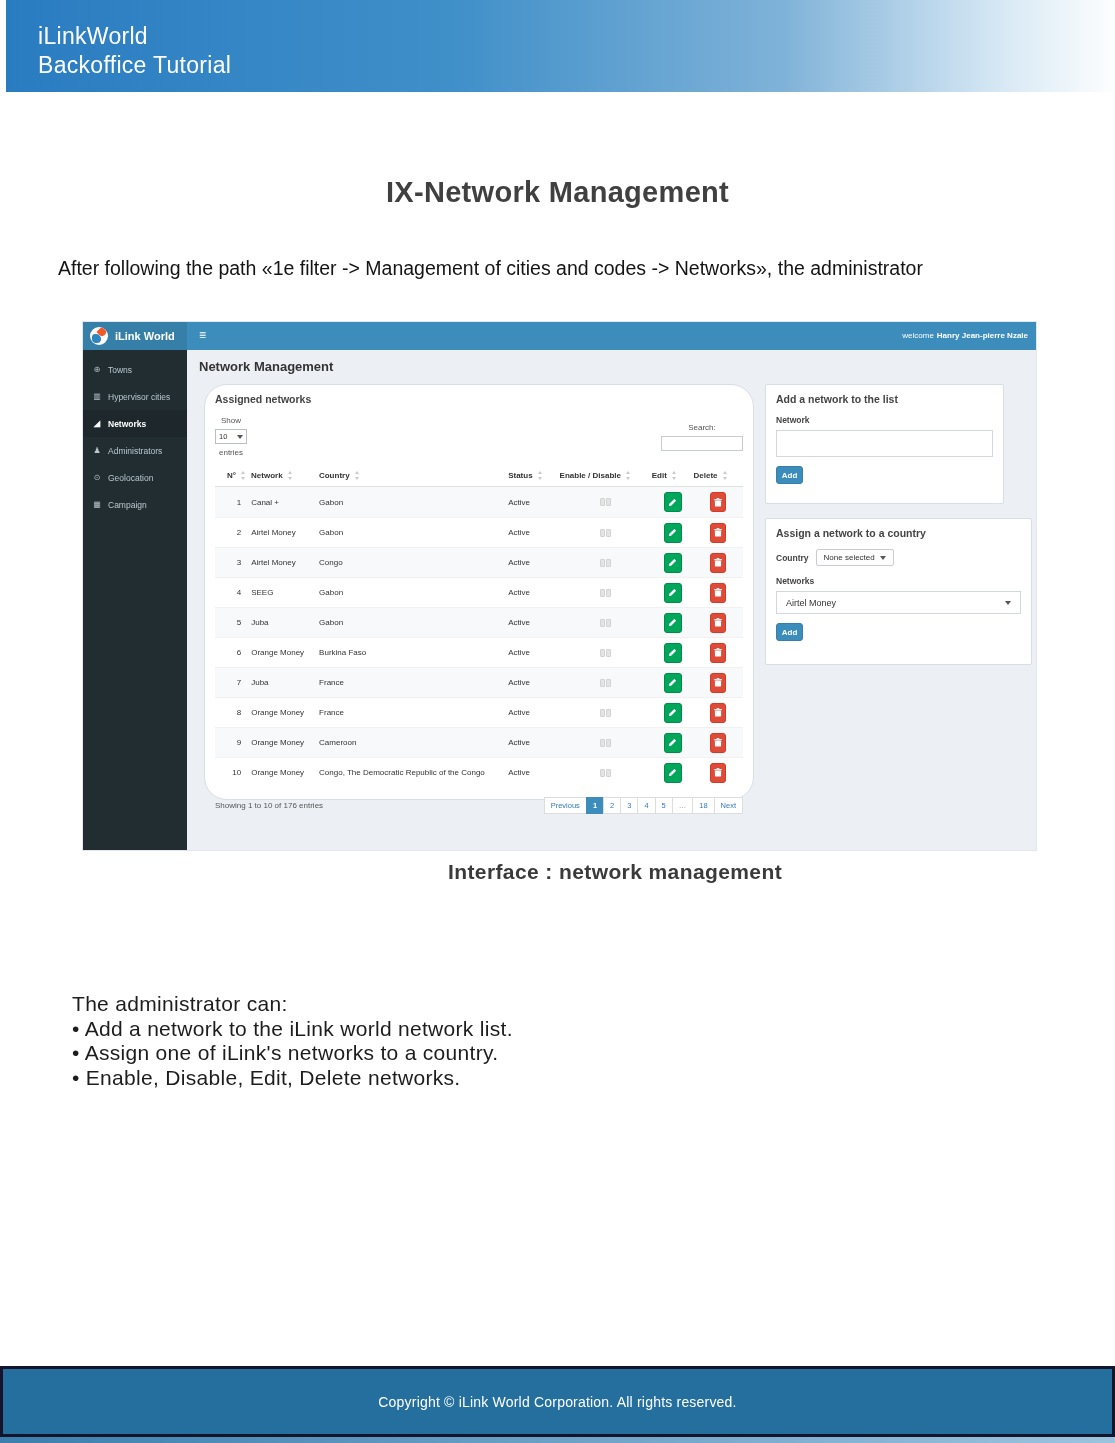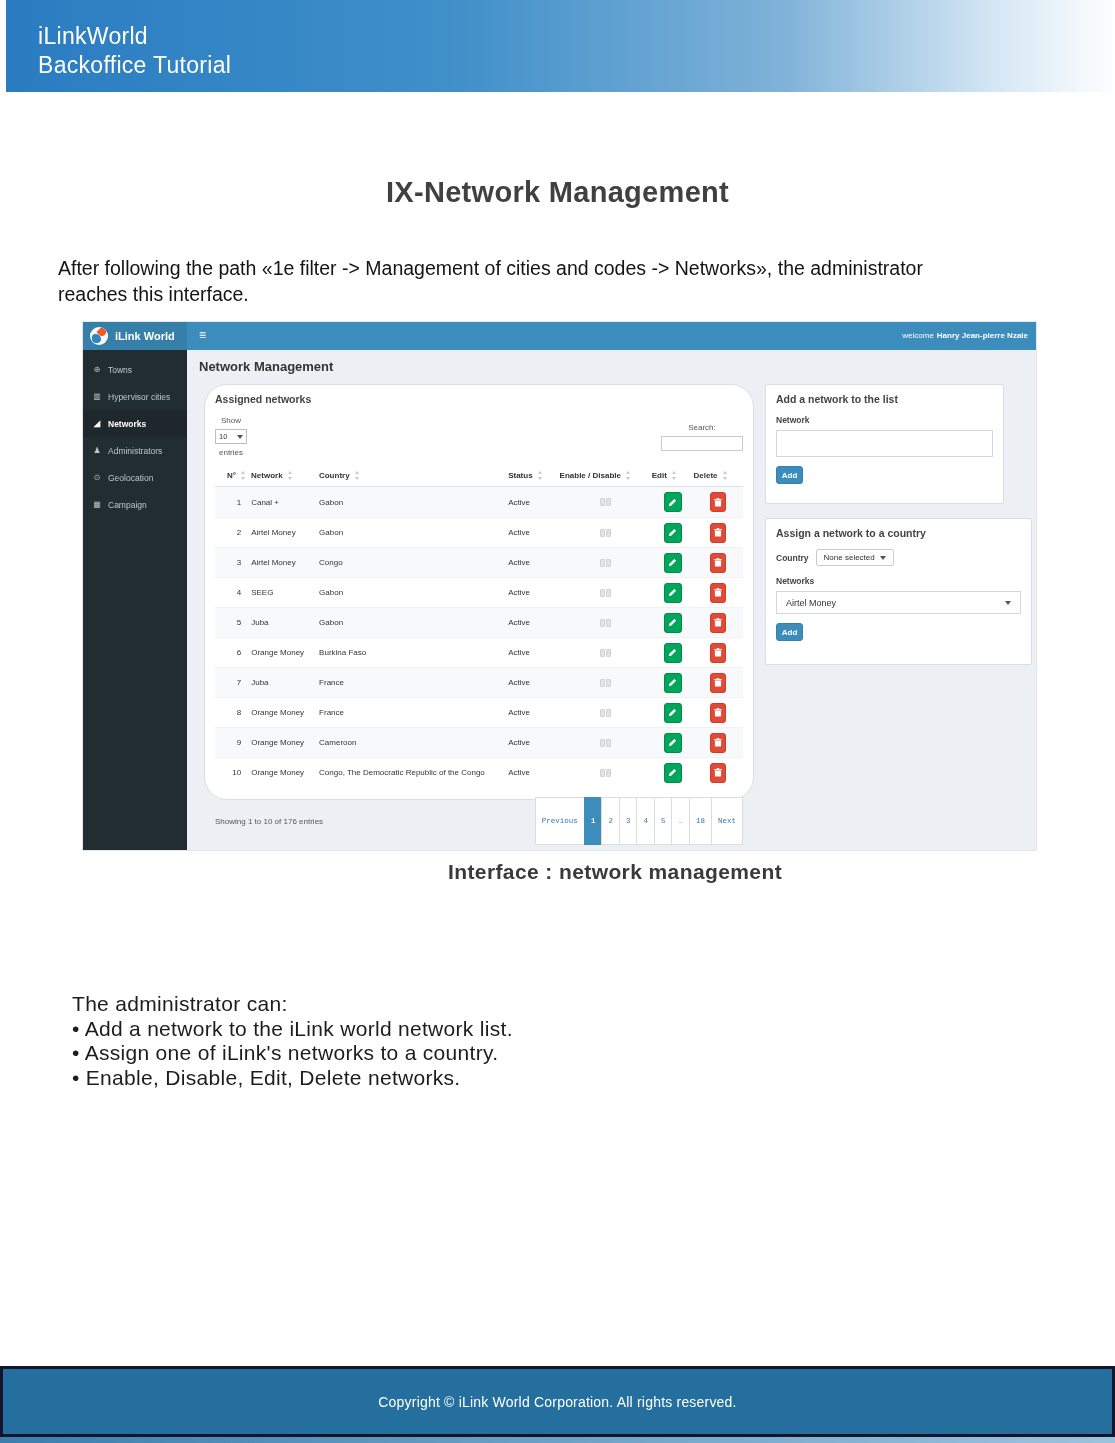--- a/index.html
+++ b/index.html
@@ -70,21 +70,21 @@
   .td.c0 { justify-content:flex-end; padding-right:10px; }
   .td.c4, .td.c5, .td.c6 { justify-content:center; }
   .tgl { display:inline-flex; gap:1px; cursor:pointer; }
   .tgl i { display:inline-block; width:5px; height:8px; background:#e4e4e4; border:1px solid #d2d2d2; border-radius:1px; }
   .btn-edit, .btn-del { display:flex; align-items:center; justify-content:center; border-radius:3px; cursor:pointer; }
   .btn-edit { width:18px; height:20px; background:#00a65a; border:1px solid #008d4c; }
   .btn-del  { width:16px; height:20px; background:#dd4b39; border:1px solid #d73925; }
 
   .table-footer { display:flex; justify-content:space-between; align-items:center; margin-top:10px; font-size:8px; color:#555; }
   .pagination { display:flex; }
-  .page-btn { border:1px solid #ddd; padding:19px 6px; font-size:7.5px; color:#337ab7; background:#fff; margin-left:-1px; cursor:pointer;font-family:Liberation Mono, monospace; }
+  .page-btn { border:1px solid #ddd; padding:3px 6px; font-size:7.5px; color:#337ab7; background:#fff; margin-left:-1px; cursor:pointer; }
   .page-btn.active { background:#3c8dbc; color:#fff; border-color:#3c8dbc; font-weight:bold; }
   .page-btn.ellipsis { color:#888; cursor:default; }
 
   .form-label { font-size:8.5px; font-weight:bold; color:#444; margin-top:10px; }
   .text-input { width:100%; height:27px; border:1px solid #d2d6de; background:#fff; margin-top:5px; }
   .btn-add { margin-top:9px; width:27px; height:18px; background:#3c8dbc; border:1px solid #367fa9;
     border-radius:3px; color:#fff; font-size:8px; font-weight:bold; display:flex; align-items:center; justify-content:center; cursor:pointer; }
   .country-row { display:flex; align-items:center; gap:7px; margin-top:10px; }
   .country-row .lbl { font-size:8.5px; font-weight:bold; color:#444; }
   .dropdown-btn { border:1px solid #c9cdd2; background:#fdfdfd; font-size:8px; color:#333;
@@ -108,21 +108,20 @@
 
 <header class="doc-header">
   <div class="hl">iLinkWorld</div>
   <div class="hl">Backoffice Tutorial</div>
 </header>
 
 <h1 class="doc-title">IX-Network Management</h1>
 
 <div class="intro">
   <div>After following the path «1e filter -&gt; Management of cities and codes -&gt; Networks», the administrator</div>
-  <div>reaches this interface.</div>
 </div>
 
 <div class="app">
   <div class="app-navbar">
     <span class="hamburger">≡</span>
     <span class="welcome"><span>welcome</span><b>Hanry Jean-pierre Nzale</b></span>
   </div>
   <div class="app-brand">
     <span class="logo-circle"></span>
     <span class="brand-text">iLink World</span>

